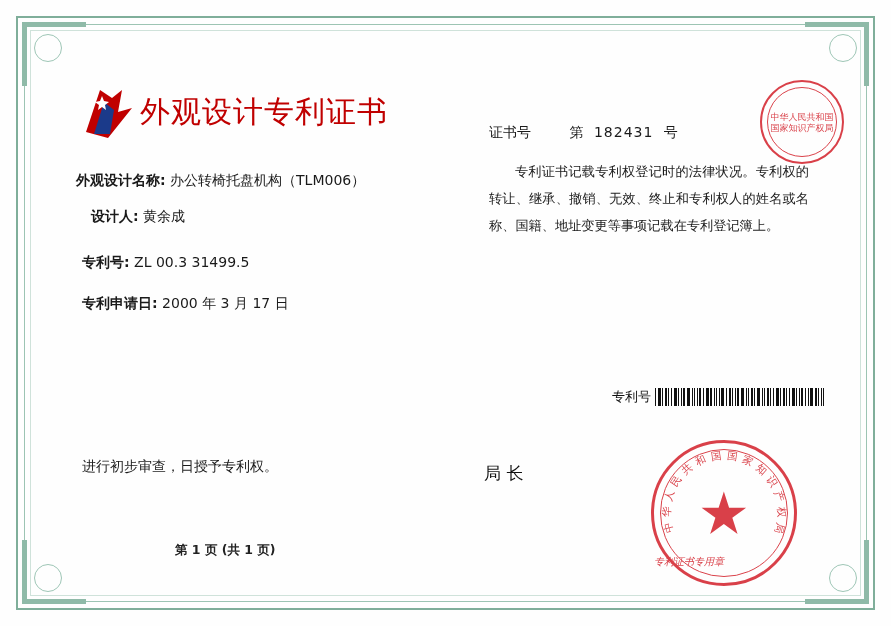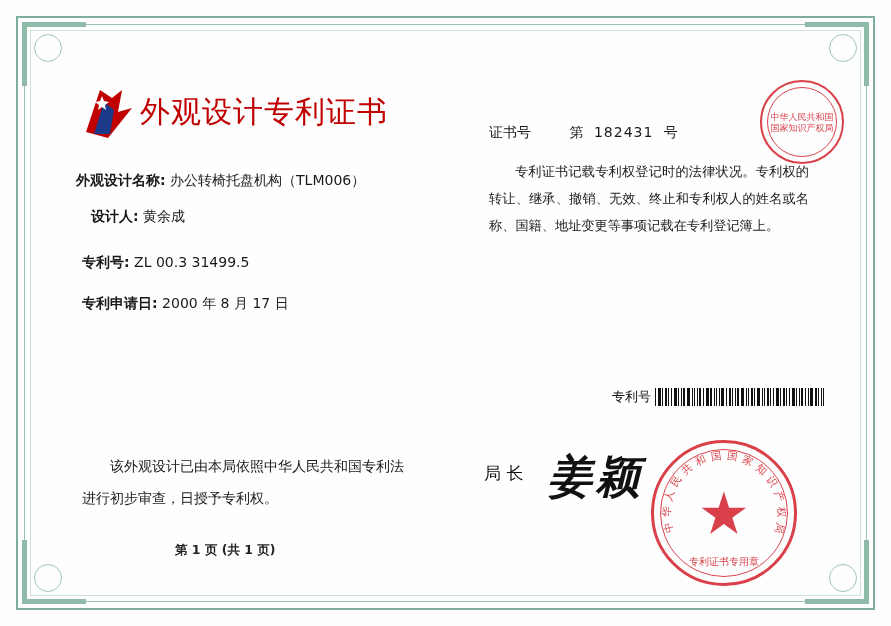--- a/index.html
+++ b/index.html
@@ -239,23 +239,24 @@
   }
   .seal-arc-text span {
     position: absolute;
     left: 50%; top: 50%;
     transform-origin: 0 0;
     white-space: nowrap;
   }
   #seal-bottom-text {
     position: absolute;
     left: 0; right: 0; bottom: 14px;
-    text-align: center;
+    text-align: left;
     font-size: 10px;
     color: #d3202a;
+    font-style: italic;
   }
 </style>
 </head>
 <body>
 
 <div id="certificate">
 
   <div class="border-outer"></div>
   <div class="border-inner"></div>
   <div class="border-inner2"></div>
@@ -292,21 +293,21 @@
   <div class="field" id="field-designer">
     <span class="label">设计人:</span>
     <span>黄余成</span>
   </div>
   <div class="field" id="field-patent-no">
     <span class="label">专利号:</span>
     <span>ZL 00.3 31499.5</span>
   </div>
   <div class="field" id="field-apply-date">
     <span class="label">专利申请日:</span>
-    <span>2000 年 8 月 17 日</span>
+    <span>2000 年 3 月 17 日</span>
   </div>
 
   <div id="right-body">
     <p>专利证书记载专利权登记时的法律状况。专利权的转让、继承、撤销、无效、终止和专利权人的姓名或名称、国籍、地址变更等事项记载在专利登记簿上。</p>
   </div>
 
   <div id="barcode-row">
     <span id="barcode-label">专利号</span>
     <span id="barcode">
         <i style="width: 1px;"></i>
@@ -360,28 +361,26 @@
         <i style="width: 1px;"></i>
         <i style="width: 3px;"></i>
         <i style="width: 2px;"></i>
         <i style="width: 1px;"></i>
         <i style="width: 1px;"></i>
         <i style="width: 1px;"></i>
       </span>
   </div>
 
   <div id="statement">
-    <div class="line1">该外观设计已由本局依照中华人民共和国专利法</div>
     <div>进行初步审查，日授予专利权。</div>
   </div>
 
   <div id="page-footer">第 1 页 (共 1 页)</div>
 
   <div id="director-label">局 长</div>
-  <div id="director-sign">姜颖</div>
 
   <div class="seal" id="seal-small">
     <div class="ring"></div>
     <div class="inner-text">
       <div>中华人民共和国</div>
       <div>国家知识产权局</div>
     </div>
   </div>
 
   <div class="seal" id="seal-main">

